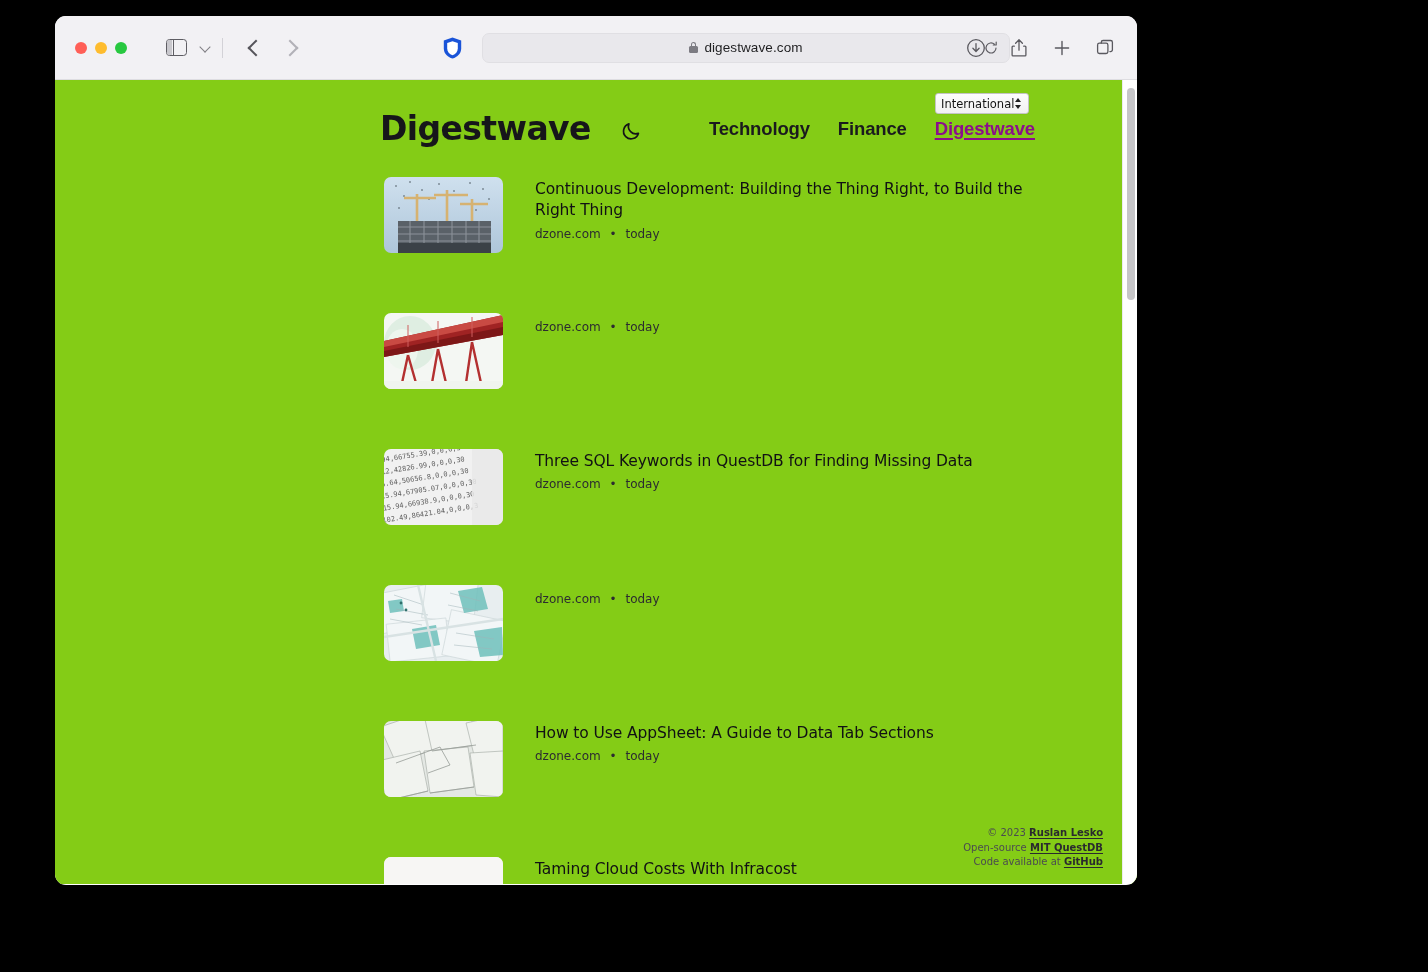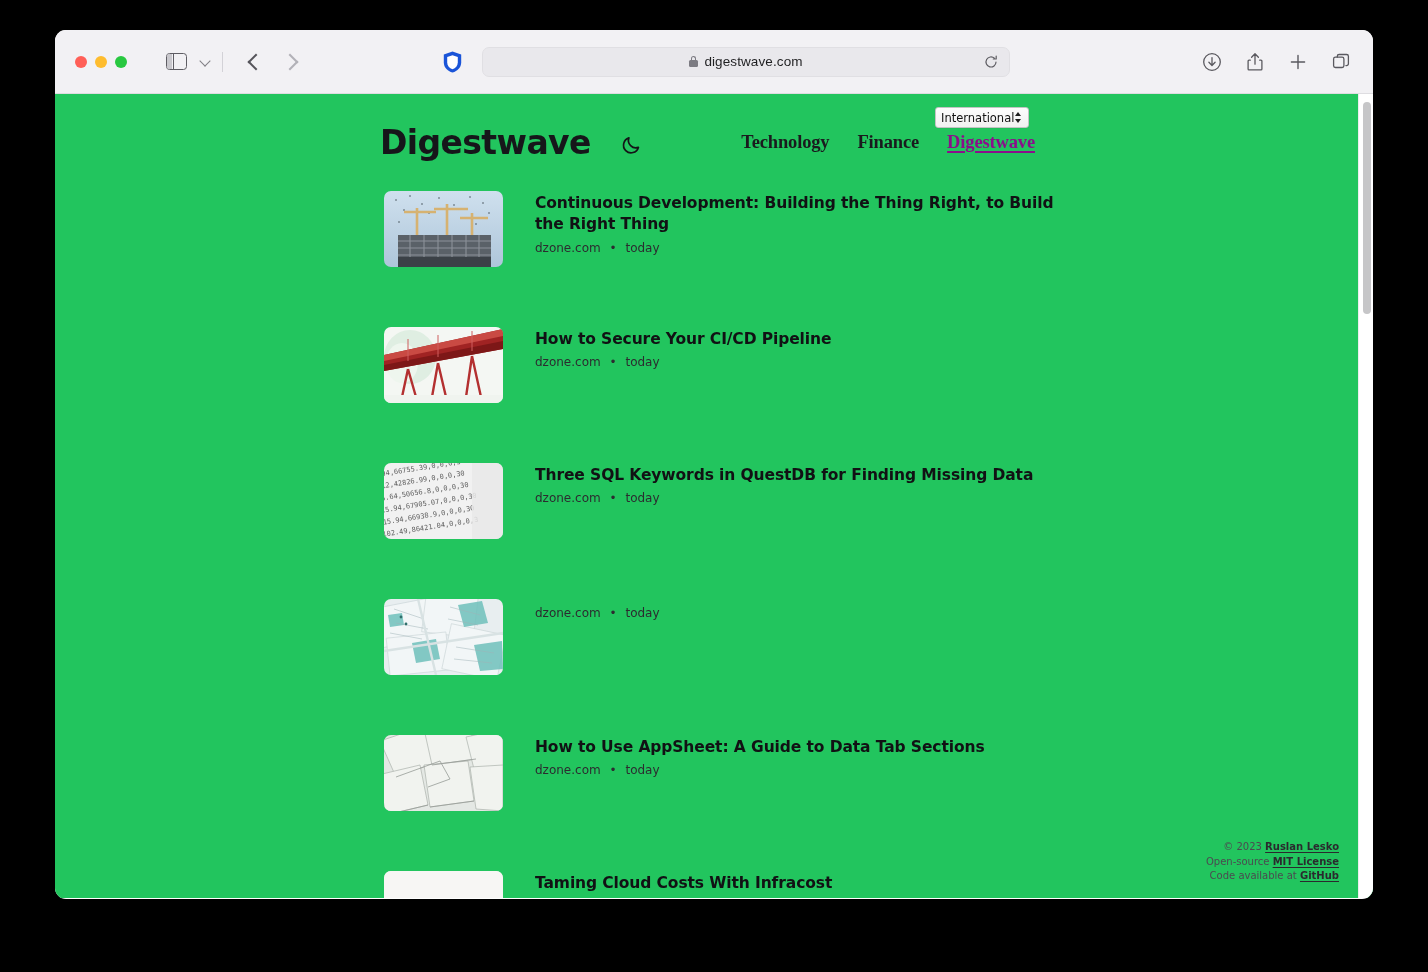--- a/index.html
+++ b/index.html
@@ -9,22 +9,22 @@
     height: 972px;
     background: #000000;
     font-family: "Liberation Sans", sans-serif;
     overflow: hidden;
   }
 
   
   .browser-window {
     position: absolute;
     left: 55px;
-    top: 30px;
-    width: 1318px;
+    top: 16px;
+    width: 1082px;
     height: 869px;
     background: #ffffff;
     border-radius: 11px;
     overflow: hidden;
     box-shadow: 0 10px 40px rgba(0,0,0,0.45);
   }
 
   
   .toolbar {
     position: relative;
@@ -161,21 +161,21 @@
     display: flex;
     align-items: center;
     gap: 23px;
   }
   .tb-ico { width: 20px; height: 20px; display: block; }
 
   
   .page {
     position: relative;
     height: 804px;
-    background: #22c55e;
+    background: #84cc16;
     overflow: hidden;
   }
 
   .content {
     position: absolute;
     left: 0; top: 0; right: 0;
     padding: 0;
   }
 
   
@@ -235,21 +235,21 @@
     margin-left: auto;
     display: flex;
     align-items: baseline;
     gap: 28px;
   }
   .nav-link {
     font-size: 18.5px;
     font-weight: 700;
     color: #1a1a1e;
     text-decoration: none;
-    font-family: Liberation Serif, serif;
+    font-family: Liberation Sans, sans-serif;
     letter-spacing: -0.15px;
   }
   .nav-link.active {
     color: #8b0f8b;
     text-decoration: underline;
     text-underline-offset: 3px;
     text-decoration-thickness: 1.5px;
   }
 
   
@@ -271,21 +271,21 @@
     border-radius: 7px;
     flex: 0 0 auto;
     overflow: hidden;
     position: relative;
   }
   .thumb svg { display: block; width: 119px; height: 76px; }
 
   .art-body { padding-top: 2px; max-width: 520px; }
   .art-title {
     font-size: 15.5px;
-    font-weight: 700;
+    font-weight: 400;
     color: #111114;
     line-height: 1.38;
     letter-spacing: -0.1px;
     font-family: "DejaVu Sans", sans-serif;
   }
   .art-meta {
     margin-top: 5px;
     font-size: 12px;
     color: #2c2c30;
     font-family: "DejaVu Sans", sans-serif;
@@ -498,21 +498,20 @@
                 <path d="M54 36 L48 70 M54 36 L62 70"></path>
                 <path d="M88 29 L82 70 M88 29 L97 70"></path>
               </g>
               <g stroke="#cf5f5f" stroke-width="1" fill="none">
                 <path d="M24 12 V34 M54 8 V30 M88 4 V24"></path>
               </g>
               <rect x="0" y="68" width="119" height="8" fill="#f0f4ef"></rect>
             </svg>
           </div>
           <div class="art-body">
-            <div class="art-title">How to Secure Your CI/CD Pipeline</div>
             <div class="art-meta">
               <span>dzone.com</span>
               <span class="dot">•</span>
               <span>today</span>
             </div>
           </div>
         </article>
 
         <article class="article">
           <div class="thumb">
@@ -634,21 +633,21 @@
           </div>
         </article>
 
       </div>
 
       <div class="footer">
         <div>
           <span>© 2023 </span><a href="#">Ruslan Lesko</a>
         </div>
         <div>
-          <span>Open-source </span><a href="#">MIT License</a>
+          <span>Open-source </span><a href="#">MIT QuestDB</a>
         </div>
         <div>
           <span>Code available at </span><a href="#">GitHub</a>
         </div>
       </div>
 
     </div>
 
     <div class="scrollbar-track">
       <div class="scrollbar-thumb"></div>

